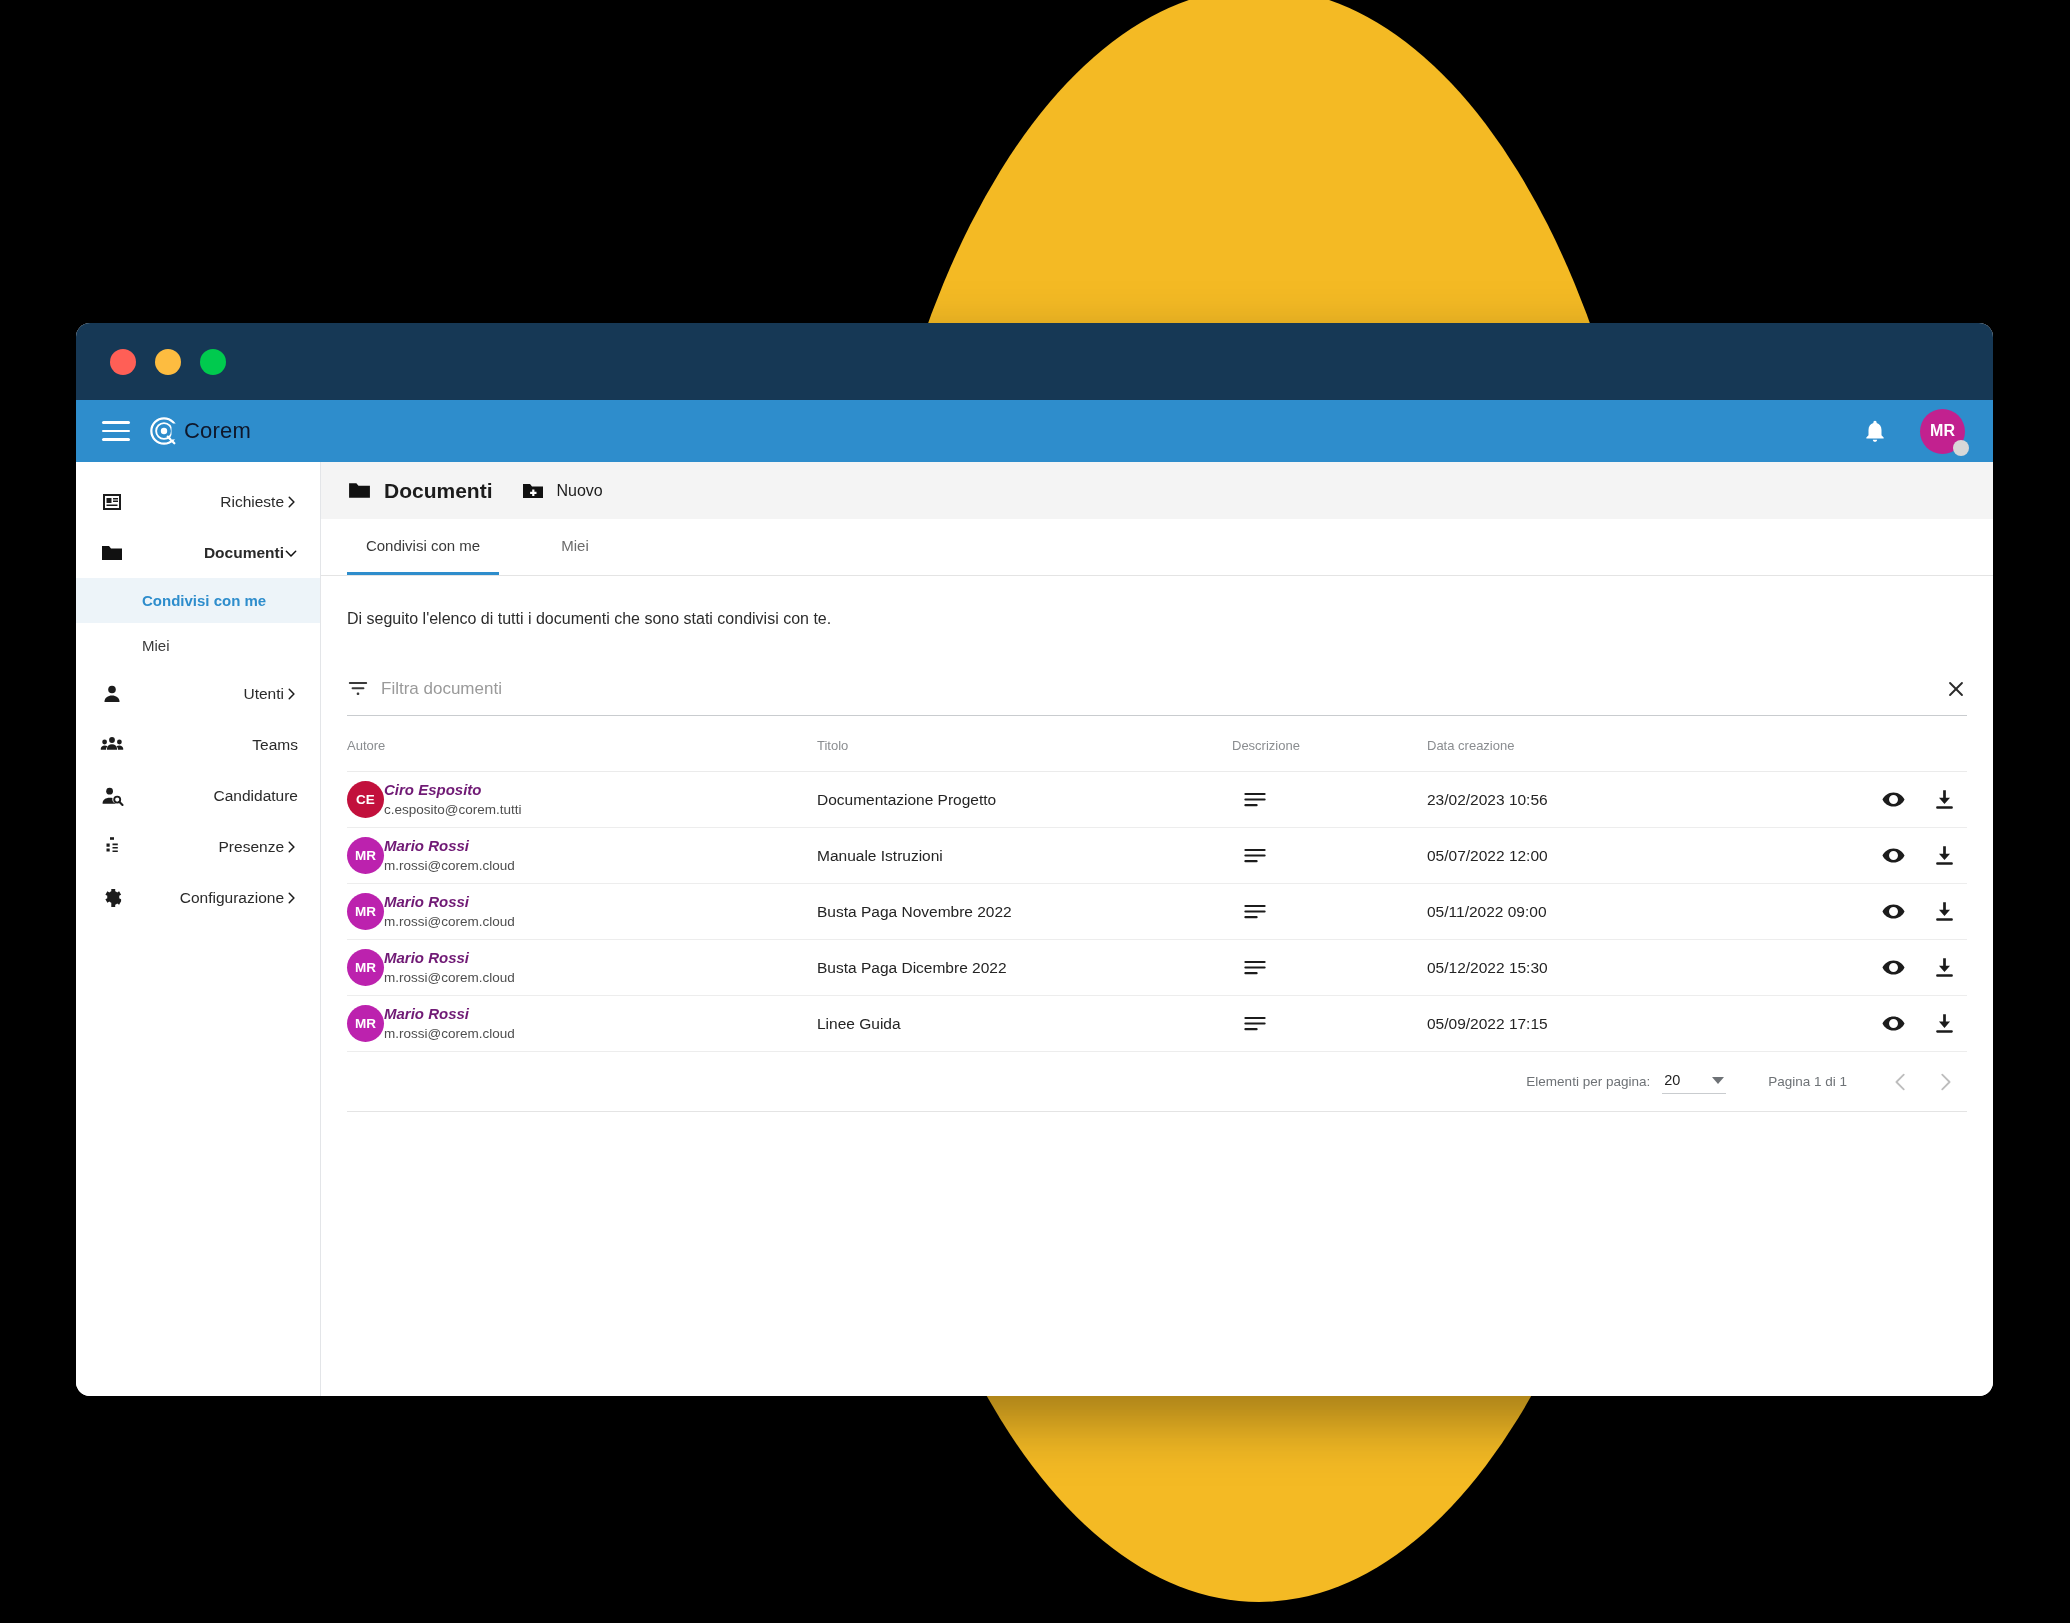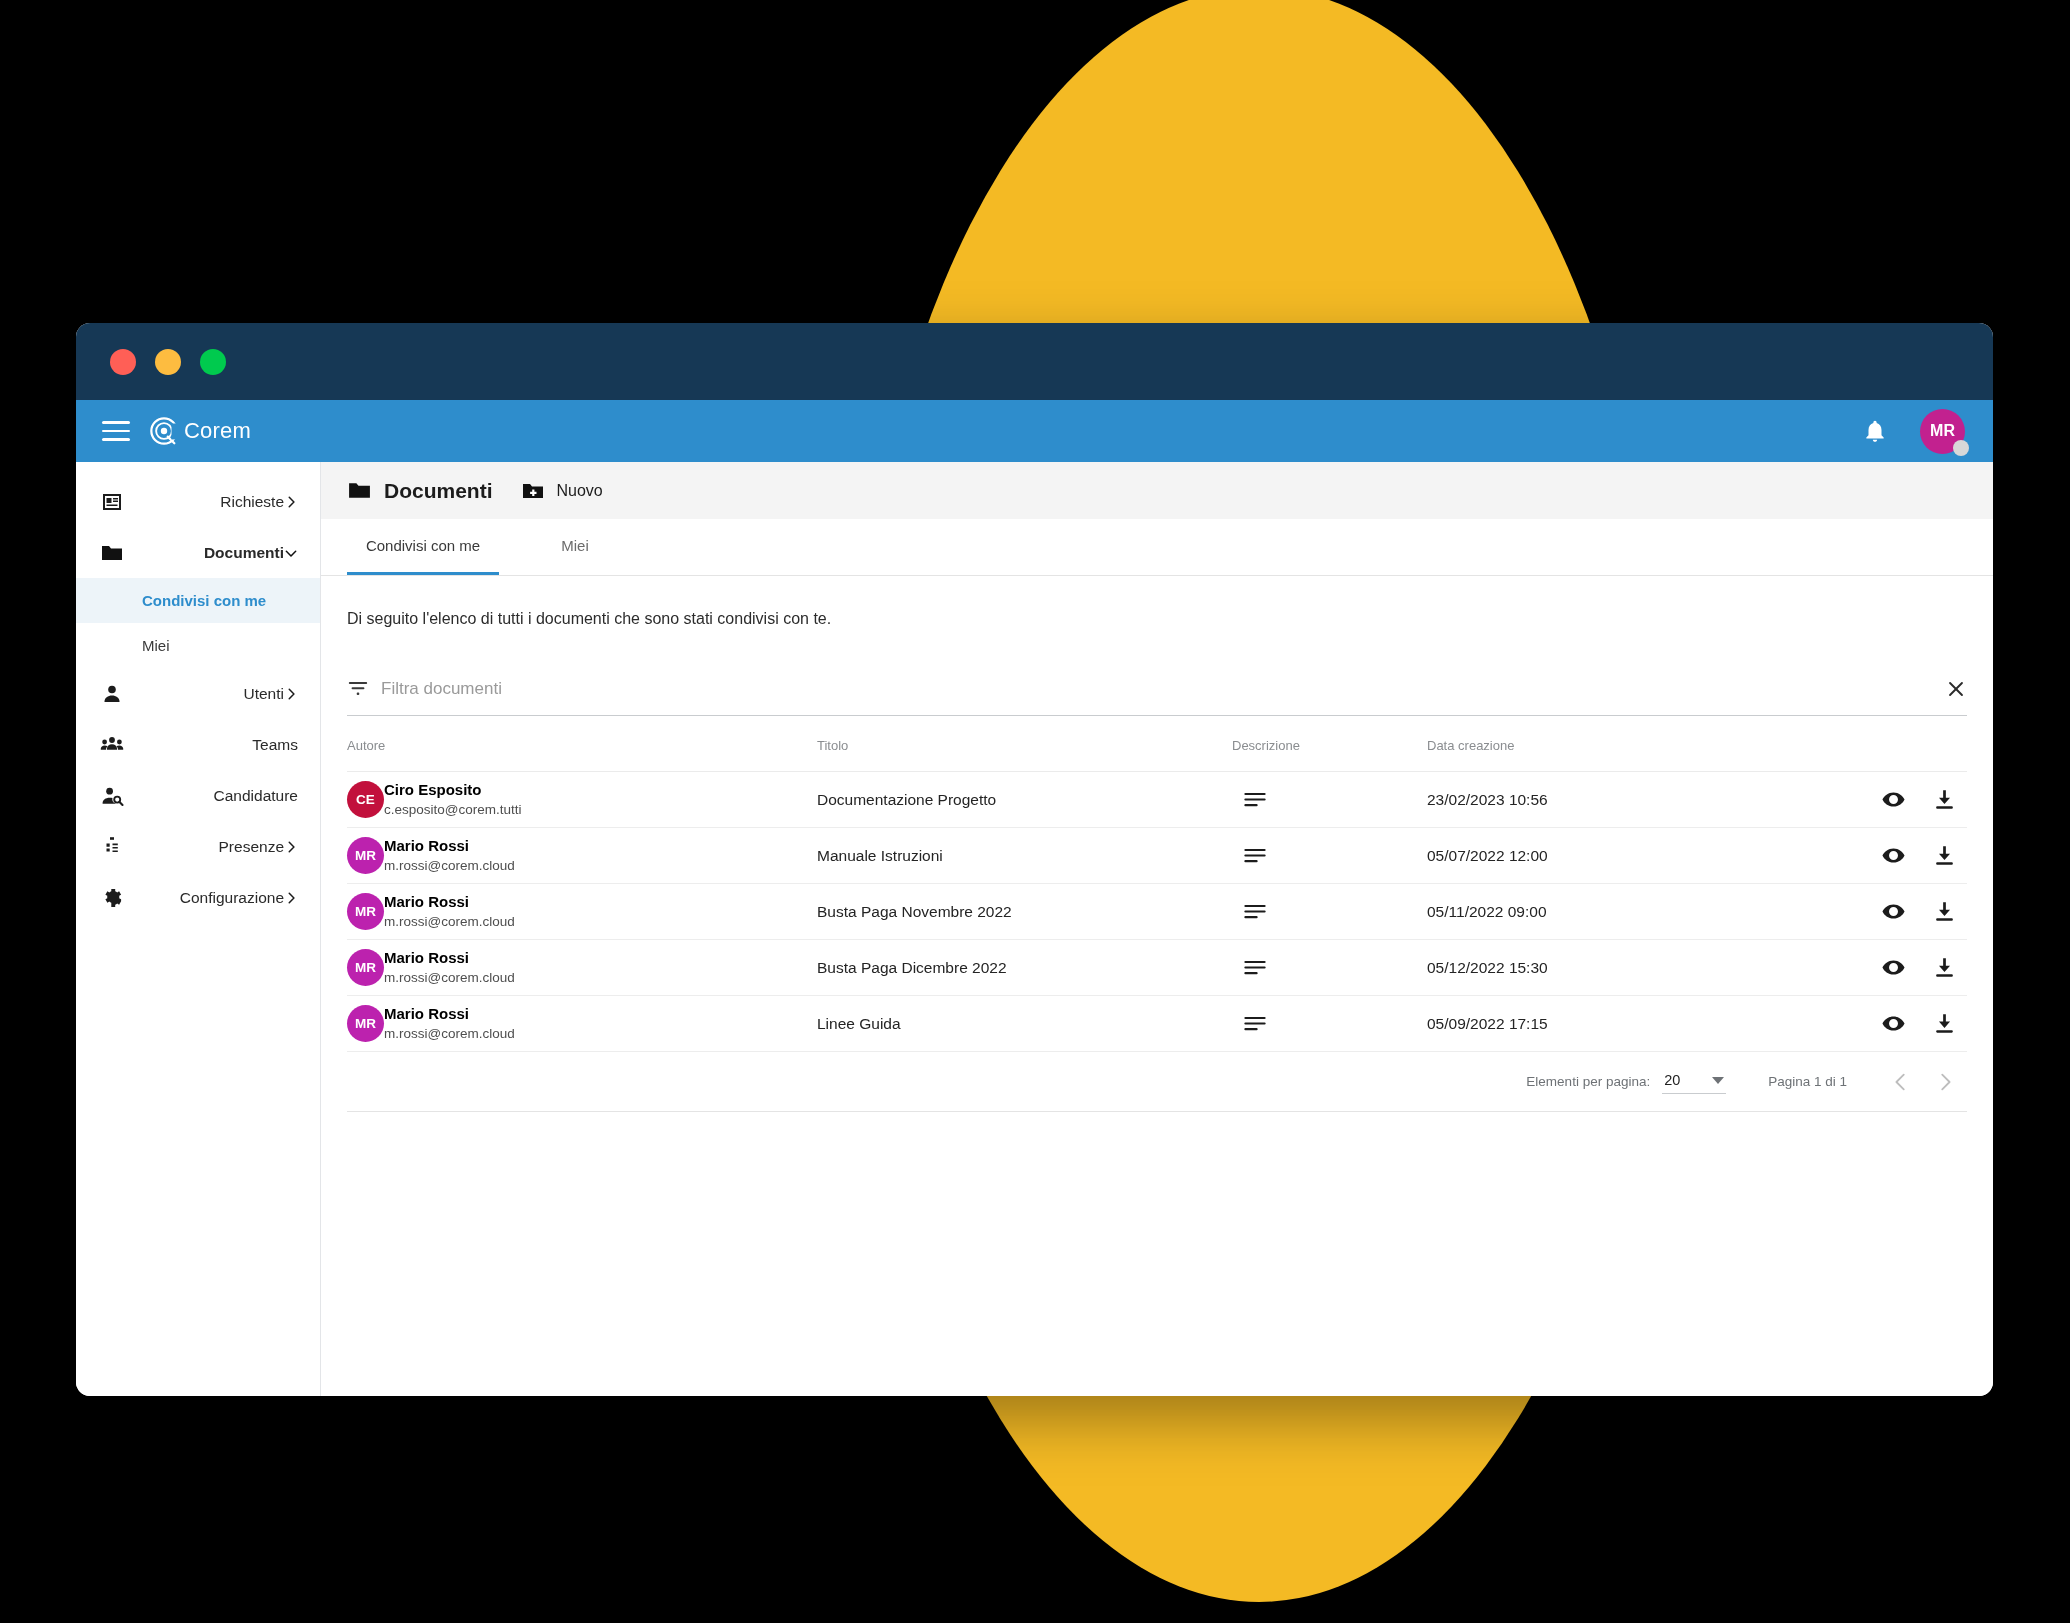--- a/index.html
+++ b/index.html
@@ -67,21 +67,21 @@
     display: flex; flex-direction: column; justify-content: space-between;
     cursor: pointer;
     margin-right: 19px;
   }
   .hamburger span { display: block; height: 2.6px; background: #fff; border-radius: 2px; }
   .brand { display: flex; align-items: center; gap: 5px; }
   .brand-mark { width: 30px; height: 30px; display:block; }
   .brand-text {
     font-size: 22px;
     letter-spacing: .2px;
-    color: #ffffff;
+    color: #0f172a;
     font-weight: 400;
   }
   .appbar-spacer { flex: 1; }
   .bell { width: 26px; height: 28px; display:block; }
   .avatar-top {
     position: relative;
     width: 45px; height: 45px;
     border-radius: 50%;
     background: #C2218F;
     color: #fff;
@@ -222,21 +222,21 @@
   .col-data   { width: 400px; }
   .col-act    { width: auto; }
 
   .author-cell { display: flex; align-items: center; gap: 0; }
   .av {
     width: 37px; height: 37px; border-radius: 50%;
     color: #fff; font-size: 13.5px; font-weight: 700;
     display: flex; align-items: center; justify-content: center;
     flex-shrink: 0;
   }
-  .author-name { font-size: 15px; font-weight: 700; color: #000000; line-height: 1.35; }
+  .author-name { font-size: 15px; font-weight: 700; color: #701a75; line-height: 1.35; font-style: italic; }
   .author-mail { font-size: 13.5px; color: #4E4E4E; line-height: 1.35; }
 
   .descr-cell { display: flex; justify-content: flex-start; padding-left: 12px; }
   .descr-ic { width: 22px; height: 16px; display:block; }
 
   .actions-cell { display: flex; align-items: center; justify-content: flex-end; gap: 26px; padding-right: 10px; }
   .act-ic { width: 25px; height: 25px; cursor: pointer; display:block; }
 
   
   .paginator {

